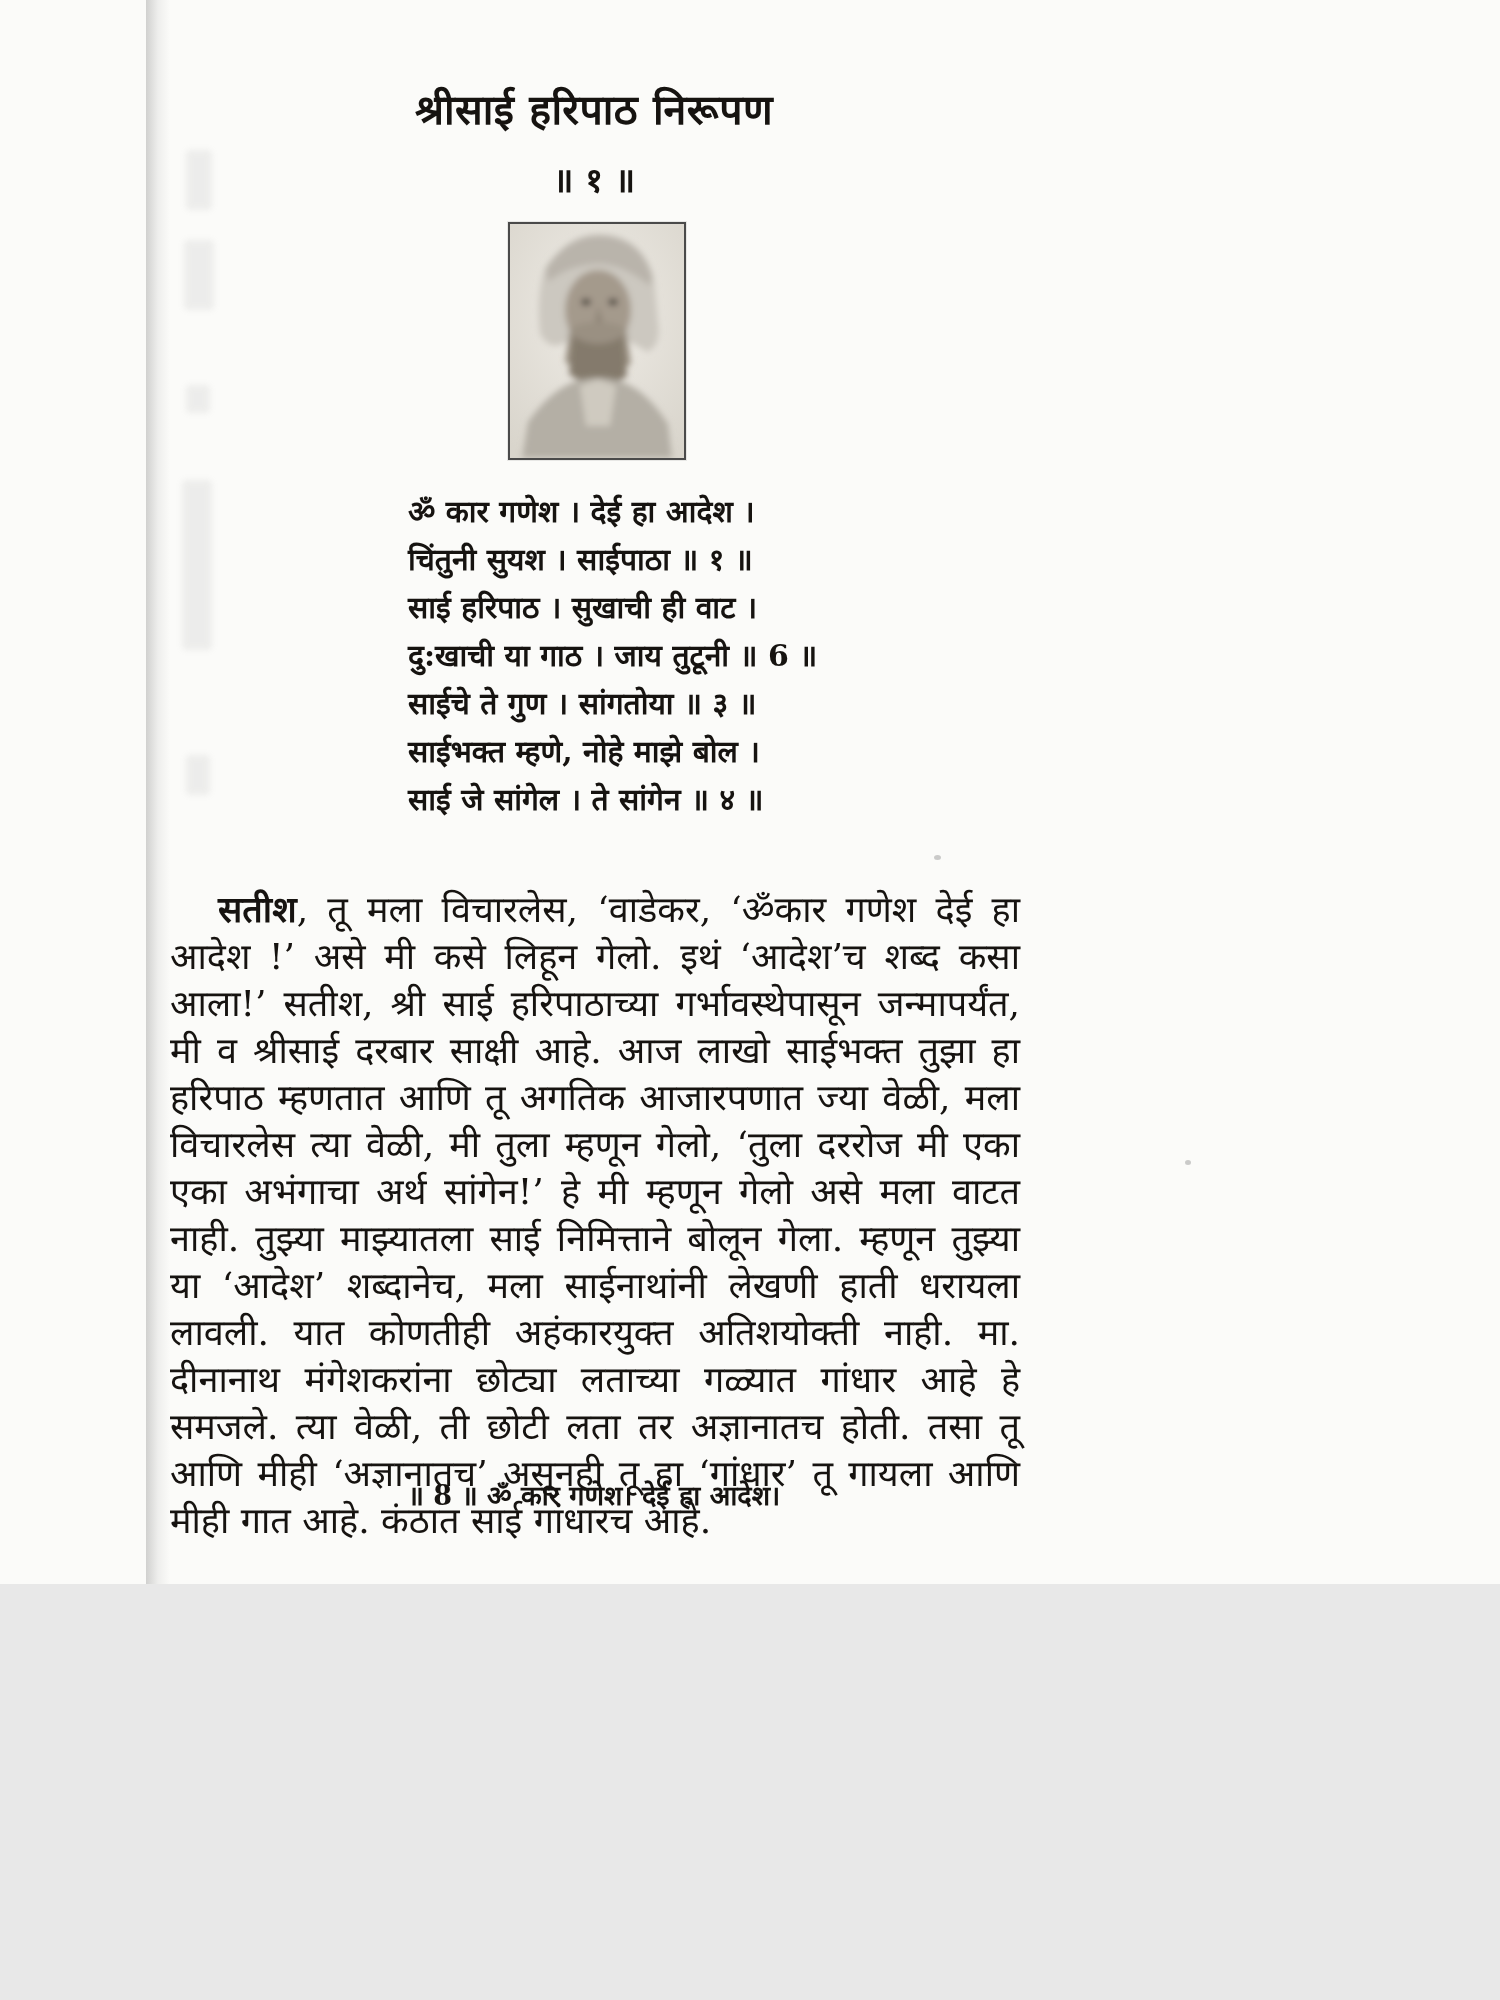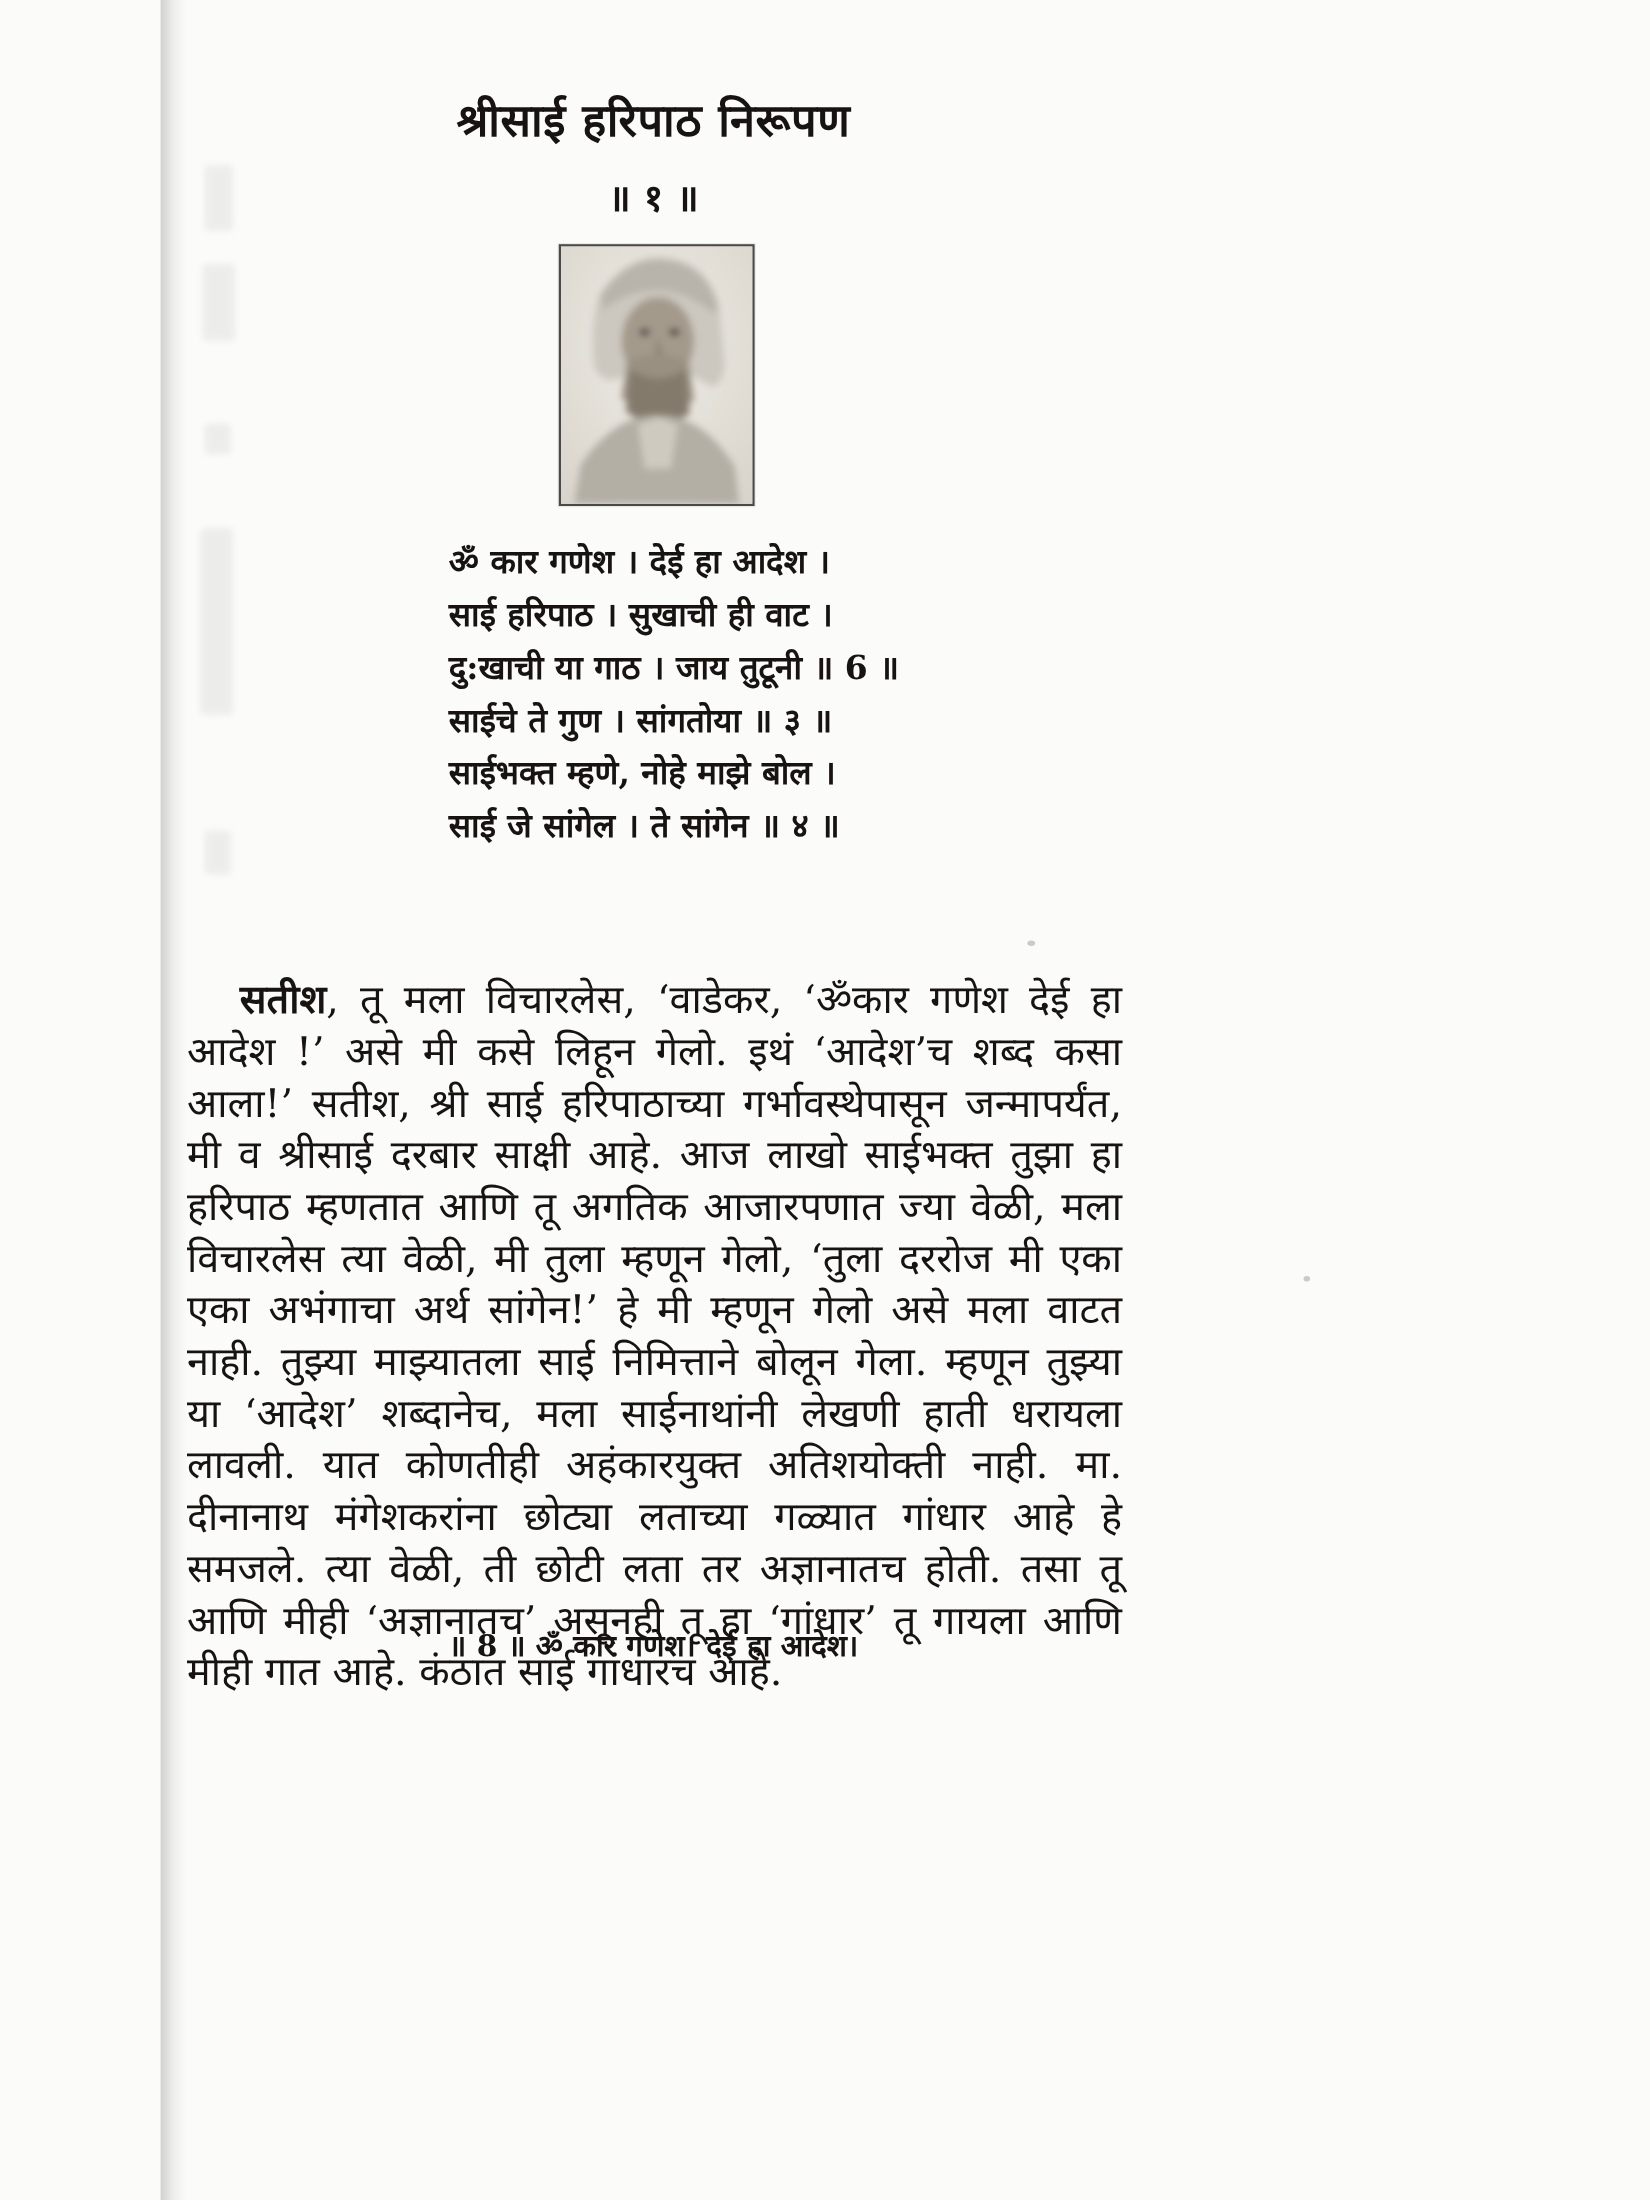--- a/index.html
+++ b/index.html
@@ -1,17 +1,17 @@
 <!DOCTYPE html>
 <html><head>
 <meta charset="utf-8">
 <style>
   html,body{margin:0;padding:0;background:#e8e8e8;}
   .page{
-    position:relative;width:1500px;height:2000px;margin:0 auto;
+    position:relative;width:1500px;height:1584px;margin:0 auto;
     background:#fbfbf9;overflow:hidden;color:#161310;
     font-family:"DejaVu Serif","Liberation Serif",serif;
   }
   .scan-edge{
     position:absolute;left:146px;top:0;width:24px;height:2000px;
     background:linear-gradient(90deg,rgba(110,110,110,.30),rgba(160,160,160,.14) 50%,rgba(200,200,200,0));
   }
   .bleed{
     position:absolute;background:#9a9a9a;opacity:.14;filter:blur(3px);border-radius:4px;
   }
@@ -86,20 +86,21 @@
         <path d="M60 104 Q88 92 116 104 L121 140 Q88 160 55 138 Z" fill="#9a9082"></path>
         <path d="M63 112 Q88 128 113 112 L117 152 Q88 172 59 150 Z" fill="#847a6c"></path>
         <path d="M18 198 Q50 152 88 154 Q128 152 158 200 L162 234 L12 234 Z" fill="#b4afa5"></path>
         <path d="M70 162 L88 155 L106 162 L100 202 L76 202 Z" fill="#cfcac0"></path>
       </g>
     </svg>
   </div>
 
   <div class="verses">
     <div>ॐ कार गणेश । देई हा आदेश ।</div>
+    <div>चिंतुनी सुयश । साईपाठा ॥ १ ॥</div>
     <div>साई हरिपाठ । सुखाची ही वाट ।</div>
     <div>दु:खाची या गाठ । जाय तुटूनी ॥ 6 ॥</div>
     <div>साईचे ते गुण । सांगतोया ॥ ३ ॥</div>
     <div>साईभक्त म्हणे, नोहे माझे बोल ।</div>
     <div>साई जे सांगेल । ते सांगेन ॥ ४ ॥</div>
   </div>
 
   <div class="body-text">
     <p><span class="body-lead">सतीश</span><span>, तू मला विचारलेस, ‘वाडेकर, ‘ॐकार गणेश देई हा आदेश !’ असे मी कसे लिहून गेलो. इथं ‘आदेश’च शब्द कसा आला!’ सतीश, श्री साई हरिपाठाच्या गर्भावस्थेपासून जन्मापर्यंत, मी व श्रीसाई दरबार साक्षी आहे. आज लाखो साईभक्त तुझा हा हरिपाठ म्हणतात आणि तू अगतिक आजारपणात ज्या वेळी, मला विचारलेस त्या वेळी, मी तुला म्हणून गेलो, ‘तुला दररोज मी एका एका अभंगाचा अर्थ सांगेन!’ हे मी म्हणून गेलो असे मला वाटत नाही. तुझ्या माझ्यातला साई निमित्ताने बोलून गेला. म्हणून तुझ्या या ‘आदेश’ शब्दानेच, मला साईनाथांनी लेखणी हाती धरायला लावली. यात कोणतीही अहंकारयुक्त अतिशयोक्ती नाही. मा. दीनानाथ मंगेशकरांना छोट्या लताच्या गळ्यात गांधार आहे हे समजले. त्या वेळी, ती छोटी लता तर अज्ञानातच होती. तसा तू आणि मीही ‘अज्ञानातच’ असूनही तू हा ‘गांधार’ तू गायला आणि मीही गात आहे. कंठात साई गांधारच आहे.</span></p>
   </div>

